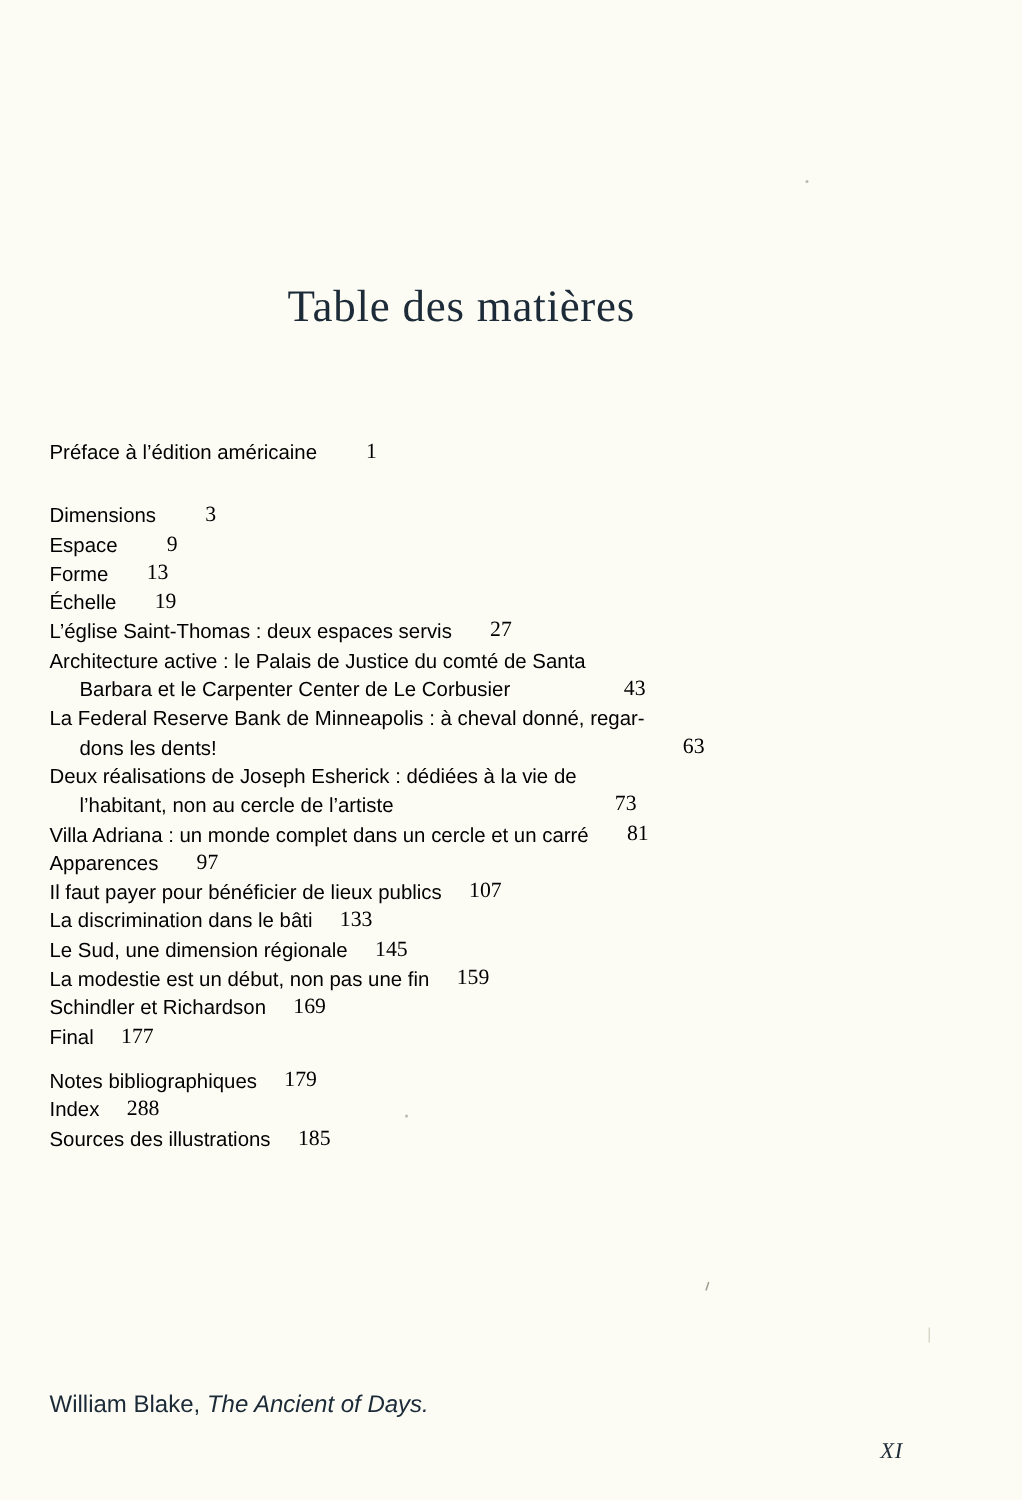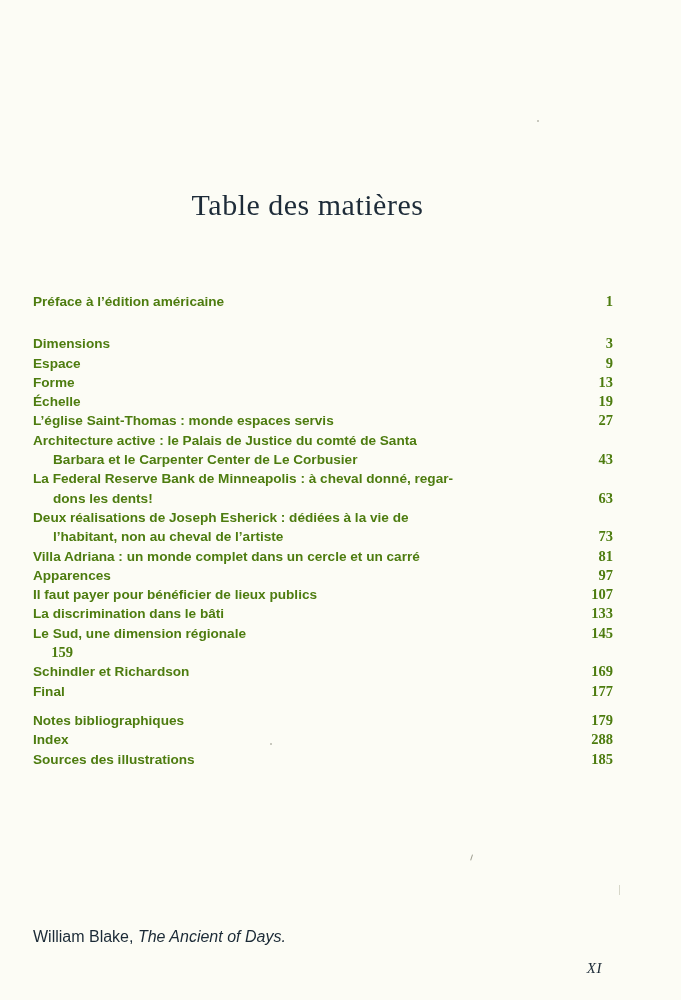--- a/index.html
+++ b/index.html
@@ -39,25 +39,23 @@
     width: 580px;
   }
   .group {
     margin-bottom: 18px;
   }
   .group.g1 { margin-bottom: 23px; }
   .group.g2 { margin-bottom: 10px; }
   .entry {
     display: flex;
     align-items: flex-start;
-    justify-content: space-between;
     font-size: 13.6px;
     line-height: 19.3px;
-    color: #4d7c0f;
-    font-weight: bold;
+    color: #000000;
   }
   .entry .label {
     max-width: 500px;
   }
   .entry .label .cont {
     display: block;
     padding-left: 20px;
   }
   .entry .page-num {
     font-family: "Liberation Serif", serif;
@@ -152,21 +150,21 @@
 
       <div class="entry">
         <span class="label">
           <span>Échelle</span>
         </span>
         <span class="page-num">19</span>
       </div>
 
       <div class="entry">
         <span class="label">
-          <span>L’église Saint-Thomas : monde espaces servis</span>
+          <span>L’église Saint-Thomas : deux espaces servis</span>
         </span>
         <span class="page-num">27</span>
       </div>
 
       <div class="entry two-line">
         <span class="label">
           <span>Architecture active : le Palais de Justice du comté de Santa</span>
           <span class="cont">Barbara et le Carpenter Center de Le Corbusier</span>
         </span>
         <span class="page-num">43</span>
@@ -177,21 +175,21 @@
         <span class="label">
           <span>La Federal Reserve Bank de Minneapolis : à cheval donné, regar-</span>
           <span class="cont">dons les dents!</span>
         </span>
         <span class="page-num">63</span>
       </div>
 
       <div class="entry two-line">
         <span class="label">
           <span>Deux réalisations de Joseph Esherick : dédiées à la vie de</span>
-          <span class="cont">l’habitant, non au cheval de l’artiste</span>
+          <span class="cont">l’habitant, non au cercle de l’artiste</span>
         </span>
         <span class="page-num">73</span>
       </div>
 
       <div class="entry">
         <span class="label">
           <span>Villa Adriana : un monde complet dans un cercle et un carré</span>
         </span>
         <span class="page-num">81</span>
       </div>
@@ -218,20 +216,23 @@
       </div>
 
       <div class="entry">
         <span class="label">
           <span>Le Sud, une dimension régionale</span>
         </span>
         <span class="page-num">145</span>
       </div>
 
       <div class="entry">
+        <span class="label">
+          <span>La modestie est un début, non pas une fin</span>
+        </span>
         <span class="page-num">159</span>
       </div>
 
       <div class="entry">
         <span class="label">
           <span>Schindler et Richardson</span>
         </span>
         <span class="page-num">169</span>
       </div>
 

